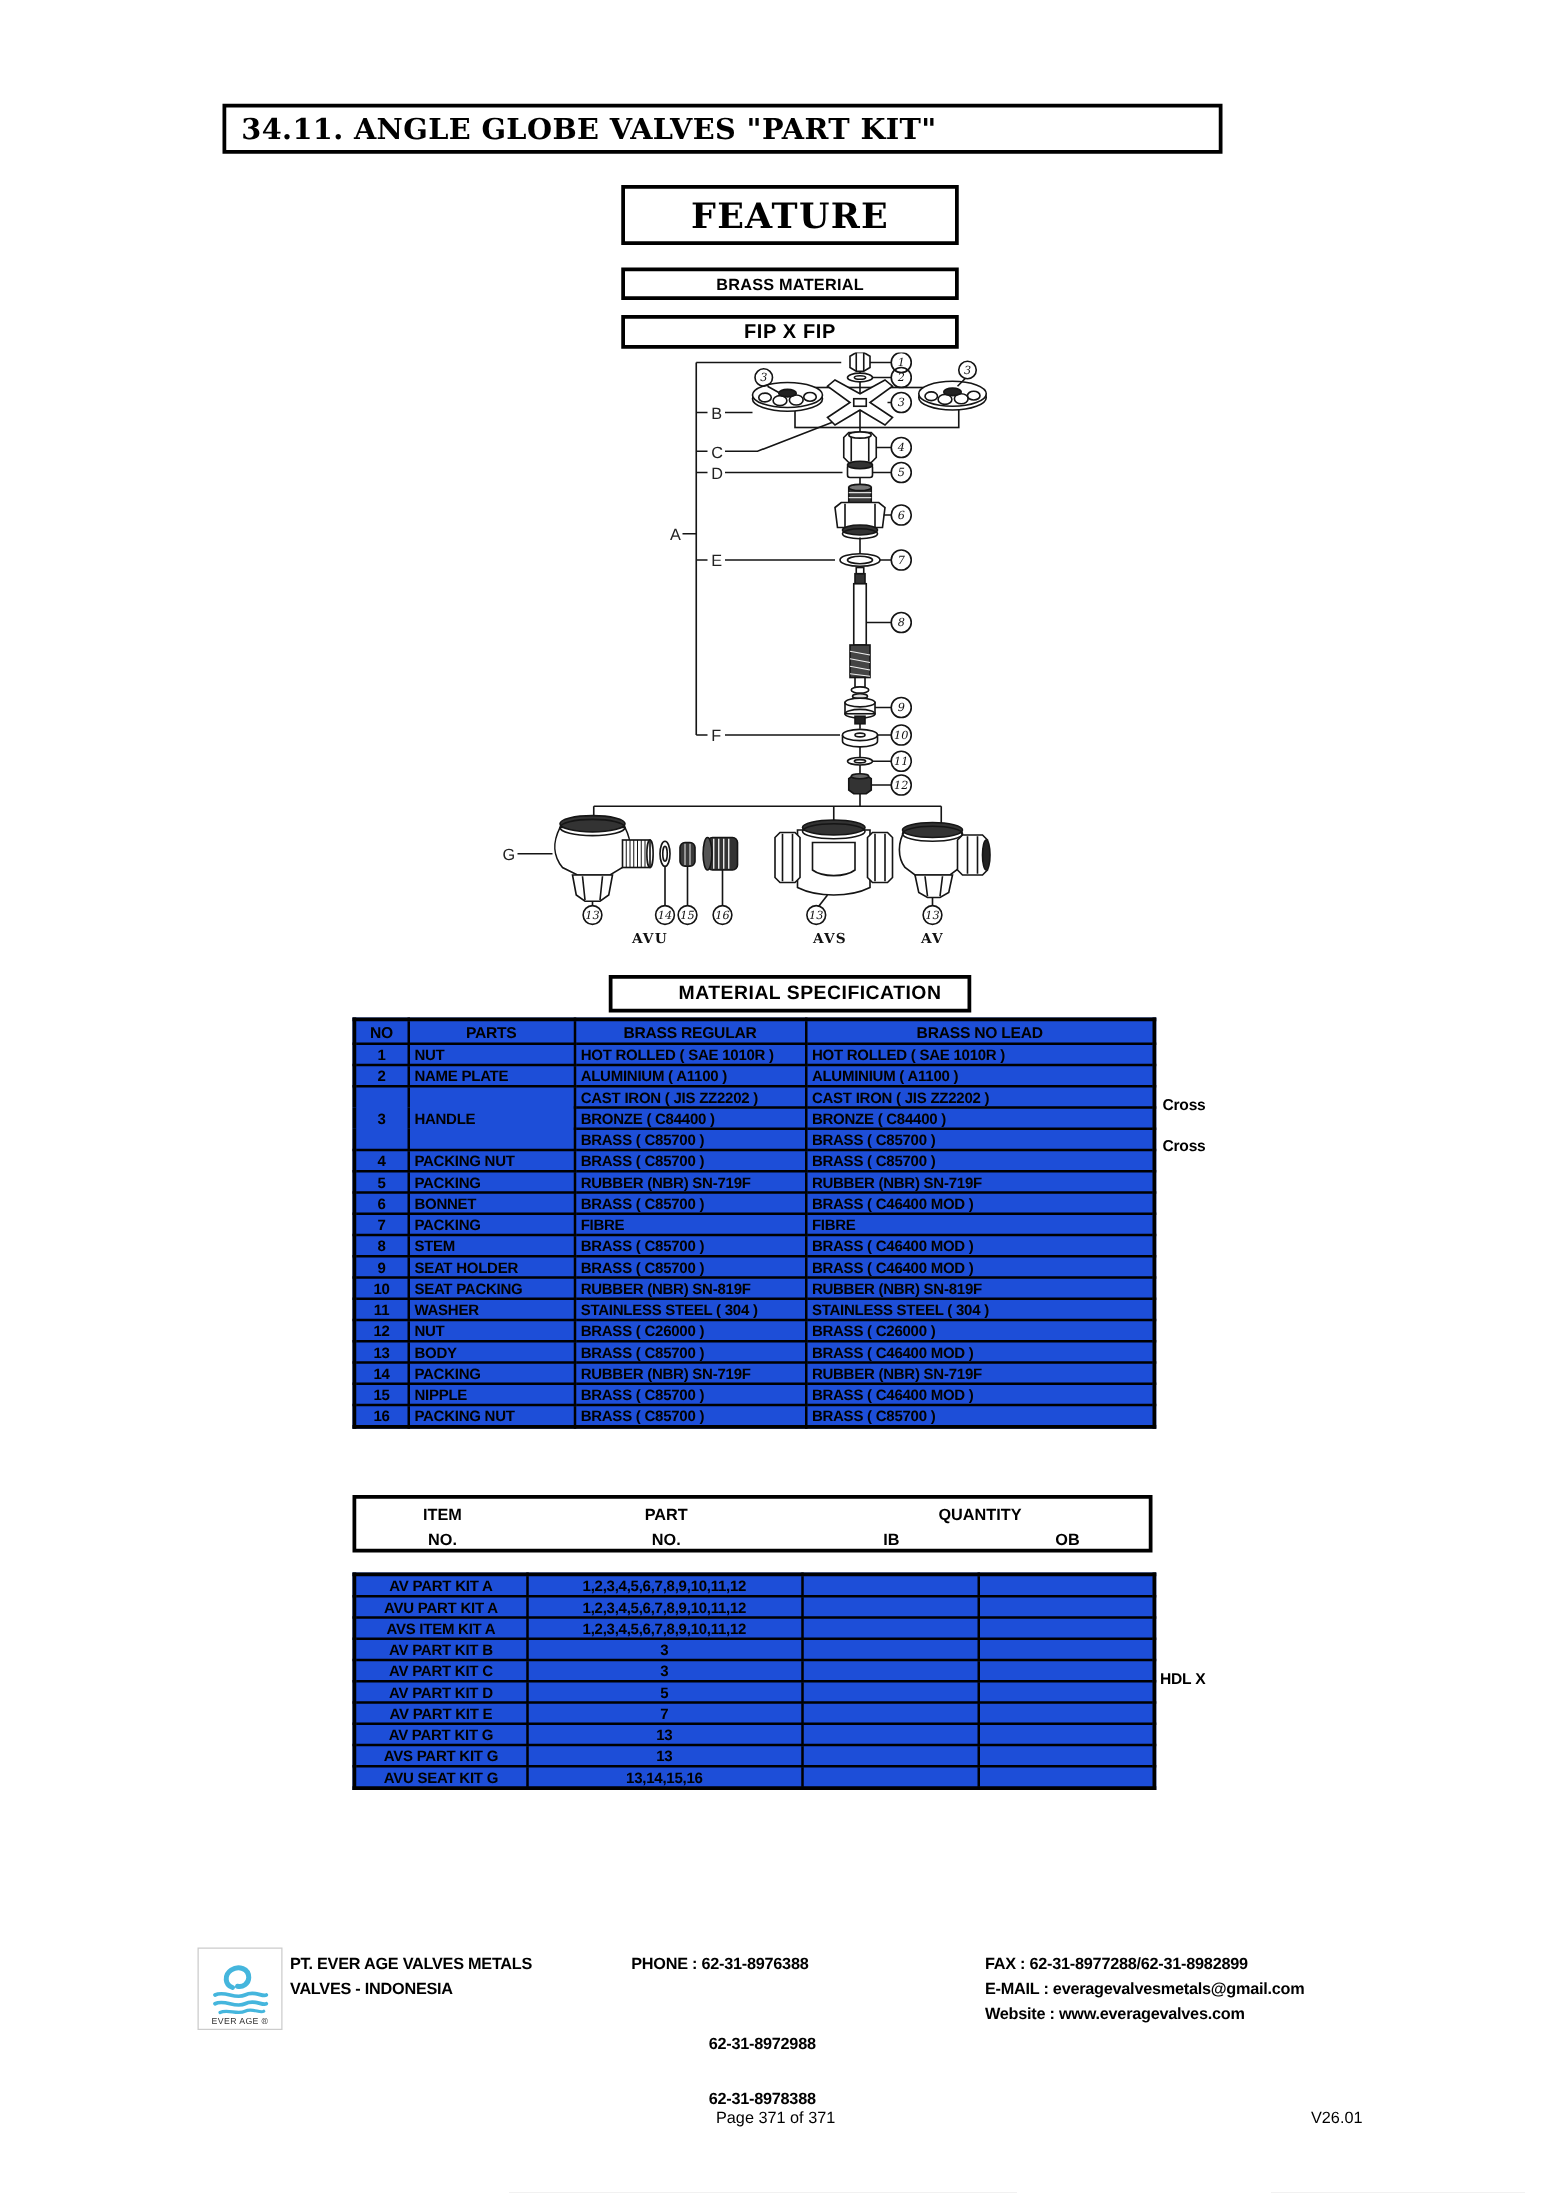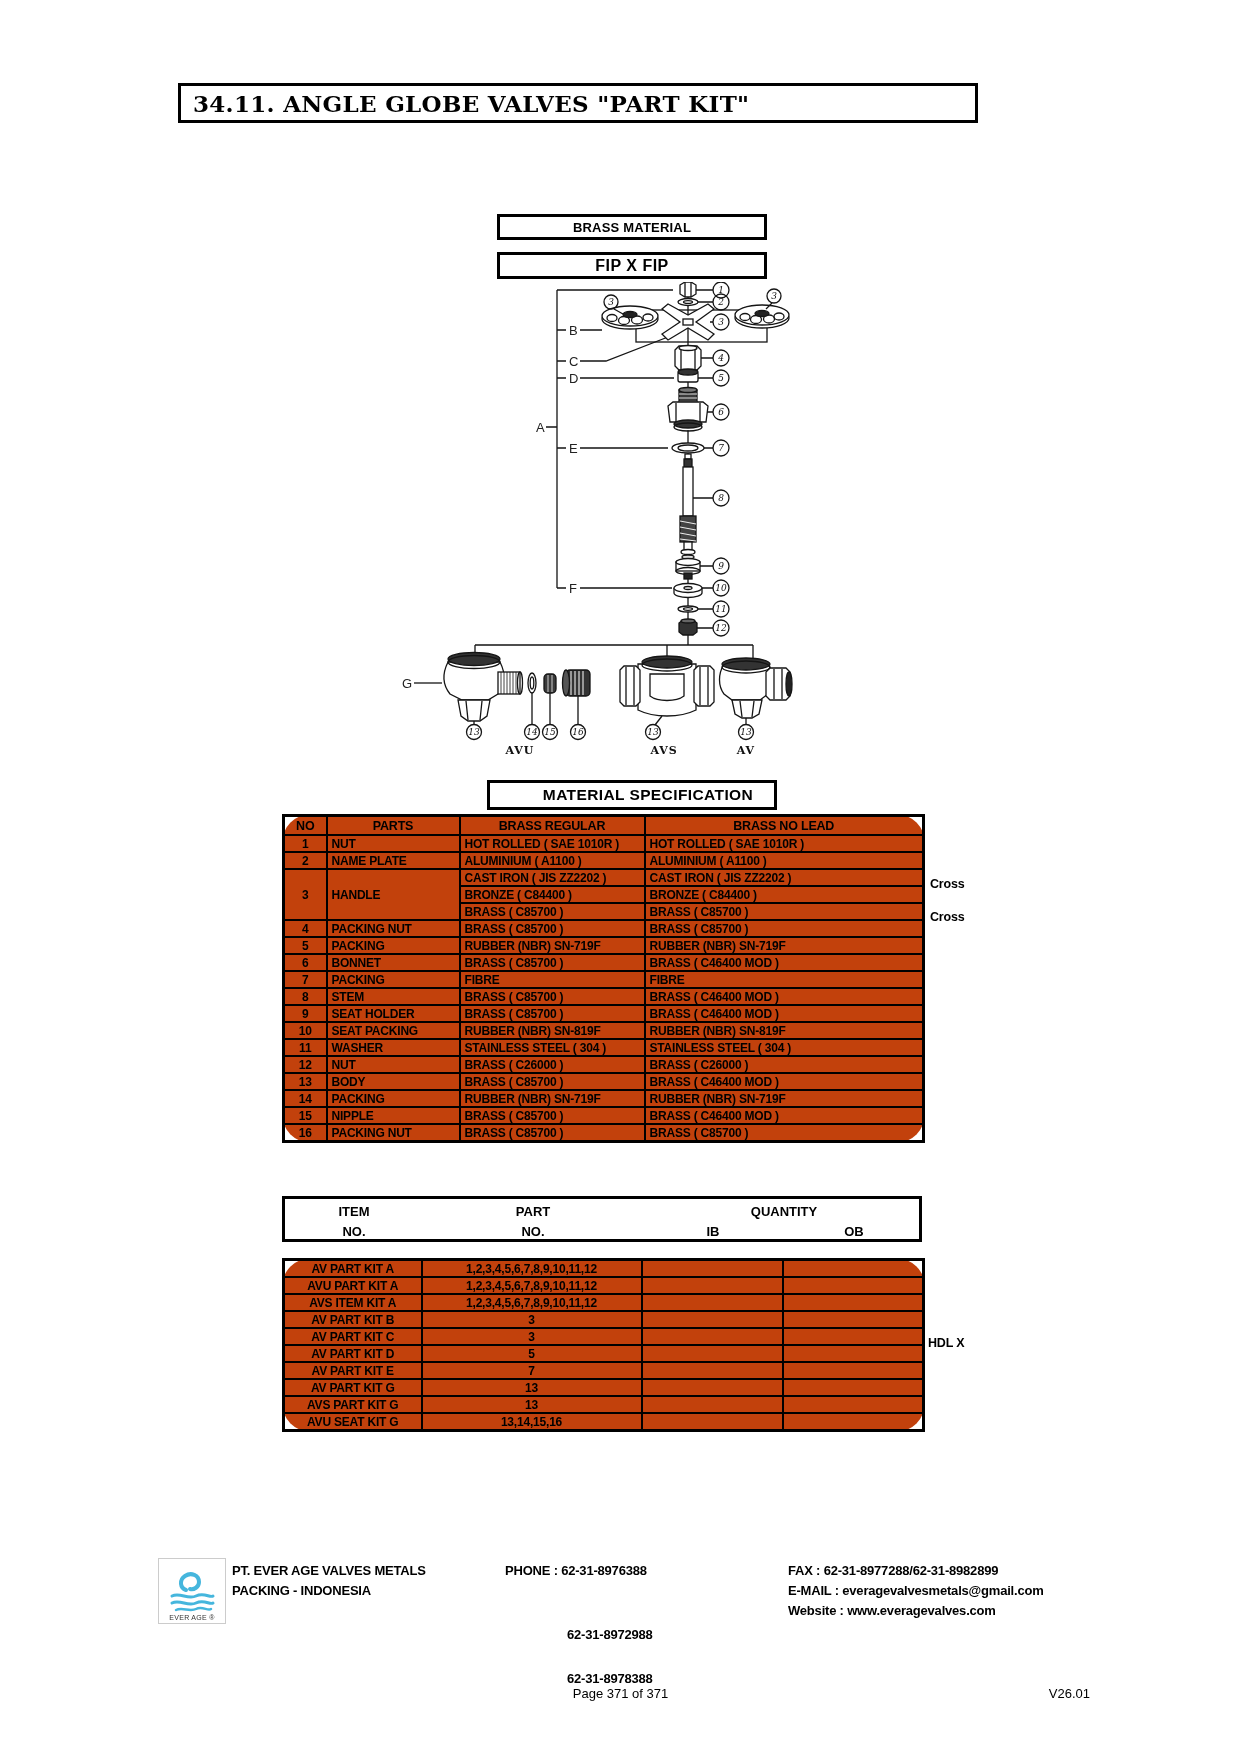--- a/index.html
+++ b/index.html
@@ -23,21 +23,21 @@
   }
   .banner {
     border:3px solid #000; display:flex; align-items:center; justify-content:center;
     font-weight:bold;
   }
   .brass-box { left:497px; top:214px; width:270px; height:26px; font-size:13px; letter-spacing:0.2px; }
   .fip-box   { left:497px; top:252px; width:270px; height:27px; font-size:16px; letter-spacing:0.5px; }
   .mspec-box { left:487px; top:780px; width:290px; height:30px; font-size:15.5px; letter-spacing:0.4px; border-width:3.5px;padding-left:32px; }
 
   table { border-collapse:collapse; table-layout:fixed; }
-  .mat-table, .kit-table { position:absolute; background:#c2410c;border-radius:29px; }
+  .mat-table, .kit-table { position:absolute; background:#1d4ed8; }
   .mat-table { left:282px; top:814px; width:640px; border:3px solid #000; }
   .mat-table th { border:2px solid #000; height:17px; font-size:12.5px; padding:0 3px; letter-spacing:-0.2px; }
   .mat-table td { border:2px solid #000; height:15px; font-size:12px; font-weight:bold; padding:0 4px; letter-spacing:-0.2px; white-space:nowrap; overflow:hidden; }
   td.c-no { text-align:center; }
   td.c-part, td.c-mat { text-align:left; }
 
   .kit-head {
     left:282px; top:1196px; width:640px; height:46px; border:3px solid #000;
     font-weight:bold; font-size:13px;
   }
@@ -63,20 +63,23 @@
 </style>
 </head>
 <body>
 
 <div class="page">
 
   <div class="abs title-box">
     <span>34.11. ANGLE GLOBE VALVES "PART KIT"</span>
   </div>
 
+  <div class="abs feature-box">
+    <span>FEATURE</span>
+  </div>
 
   <div class="abs banner brass-box">
     <span>BRASS MATERIAL</span>
   </div>
 
   <div class="abs banner fip-box">
     <span>FIP X FIP</span>
   </div>
 
   <svg class="abs" style="left:380px; top:282px;" width="430" height="485" viewBox="0 0 430 485" fill="none" stroke="#151515" stroke-width="1.3">
@@ -550,21 +553,21 @@
     <svg width="52" height="46" viewBox="0 0 52 46">
       <path d="M20,22 C14,20 13,12 19,8 C25,4 33,7 33,14 C33,19 28,22 24,21" fill="none" stroke="#45b6dd" stroke-width="4" stroke-linecap="round"></path>
       <path d="M6,28 C14,24 22,32 30,28 C38,24 44,30 47,28" fill="none" stroke="#45b6dd" stroke-width="3" stroke-linecap="round"></path>
       <path d="M6,35 C14,31 22,39 30,35 C38,31 44,37 47,35" fill="none" stroke="#45b6dd" stroke-width="3" stroke-linecap="round"></path>
       <path d="M10,42 C16,39 24,44 30,41 C36,38 42,43 45,41" fill="none" stroke="#45b6dd" stroke-width="2.5" stroke-linecap="round"></path>
     </svg>
     <div class="logo-caption">EVER AGE ®</div>
   </div>
 
   <div class="abs f-bold" style="left:232px; top:1563px;">PT. EVER AGE VALVES METALS</div>
-  <div class="abs f-bold" style="left:232px; top:1583px;">PACKING - INDONESIA</div>
+  <div class="abs f-bold" style="left:232px; top:1583px;">VALVES - INDONESIA</div>
 
   <div class="abs f-bold" style="left:505px; top:1563px;">PHONE : 62-31-8976388</div>
   <div class="abs f-bold" style="left:567px; top:1671px;">62-31-8978388</div>
   <div class="abs f-bold" style="left:567px; top:1603px;margin-top:24px;">62-31-8972988</div>
 
   <div class="abs f-bold" style="left:788px; top:1563px;">FAX  : 62-31-8977288/62-31-8982899</div>
   <div class="abs f-bold" style="left:788px; top:1583px;">E-MAIL  : everagevalvesmetals@gmail.com</div>
   <div class="abs f-bold" style="left:788px; top:1603px;">Website  : www.everagevalves.com</div>
 
   <div class="abs f-norm" style="left:0; right:0; top:1686px; text-align:center;">Page 371 of 371</div>

